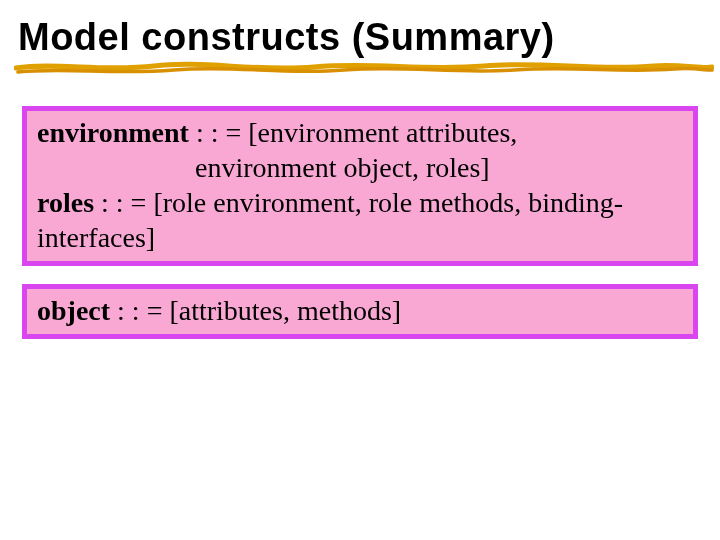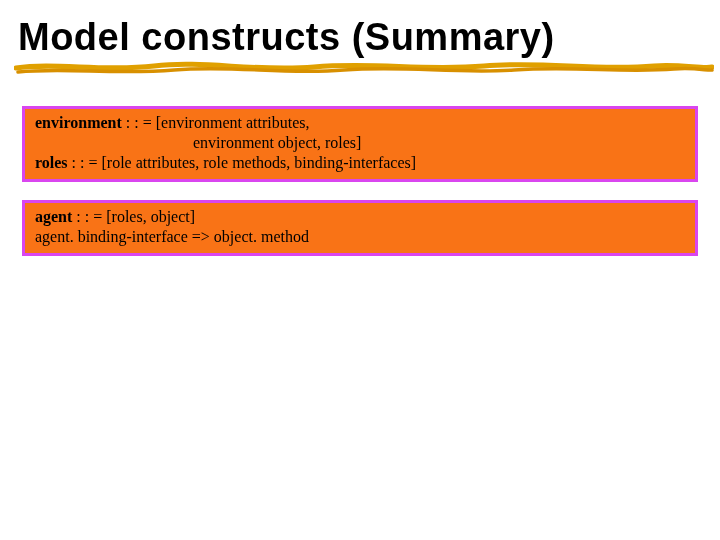--- a/index.html
+++ b/index.html
@@ -31,25 +31,25 @@
   }
   .underline {
     position: absolute;
     left: -4px;
     right: -4px;
     bottom: -4px;
     height: 18px;
     pointer-events: none;
   }
   .box {
-    border: 3px solid #d946ef;
-    background: #f97316;
+    border: 5px solid #d946ef;
+    background: #f9a8d4;
     padding: 4px 10px 6px 10px;
     margin: 0 4px 18px 4px;
-    font-size: 16px;
+    font-size: 28px;
     line-height: 1.25;
   }
   .box .line {
     white-space: pre-wrap;
   }
   .indent {
     padding-left: 158px;
     display: block;
   }
 </style>
@@ -62,22 +62,21 @@
     <div class="title">Model constructs  (Summary)</div>
     <svg class="underline" viewBox="0 0 700 18" preserveAspectRatio="none">
       <path d="M2,10 C40,4 90,14 140,8 C190,2 240,14 300,9 C360,4 410,13 470,8 C530,3 580,13 640,8 C665,6 690,11 698,9" stroke="#e0a000" stroke-width="5" fill="none" stroke-linecap="round"></path>
       <path d="M4,14 C50,9 100,17 160,12 C220,7 270,17 330,12 C390,7 440,16 500,12 C560,8 610,15 660,11 C680,9 695,13 698,12" stroke="#d89000" stroke-width="3.5" fill="none" stroke-linecap="round"></path>
     </svg>
   </div>
 
   <div class="box">
     <div class="line"><b>environment</b><span> : : = [environment attributes,</span></div>
     <div class="line"><span class="indent">environment object, roles]</span></div>
-    <div class="line"><b>roles</b><span> : : = [role attributes, role methods, binding-interfaces]</span></div>
+    <div class="line"><b>roles</b><span> : : = [role environment, role methods, binding-interfaces]</span></div>
   </div>
 
+  <div class="box">
+    <div class="line"><b>object</b><span> : : = [attributes, methods]</span></div>
+  </div>
 
-  <div class="box">
-    <div class="line"><b>agent</b><span> : : = [roles, object]</span></div>
-    <div class="line">agent. binding-interface =&gt; object. method</div>
-  </div>
 
 </div>
 
 </body></html>

